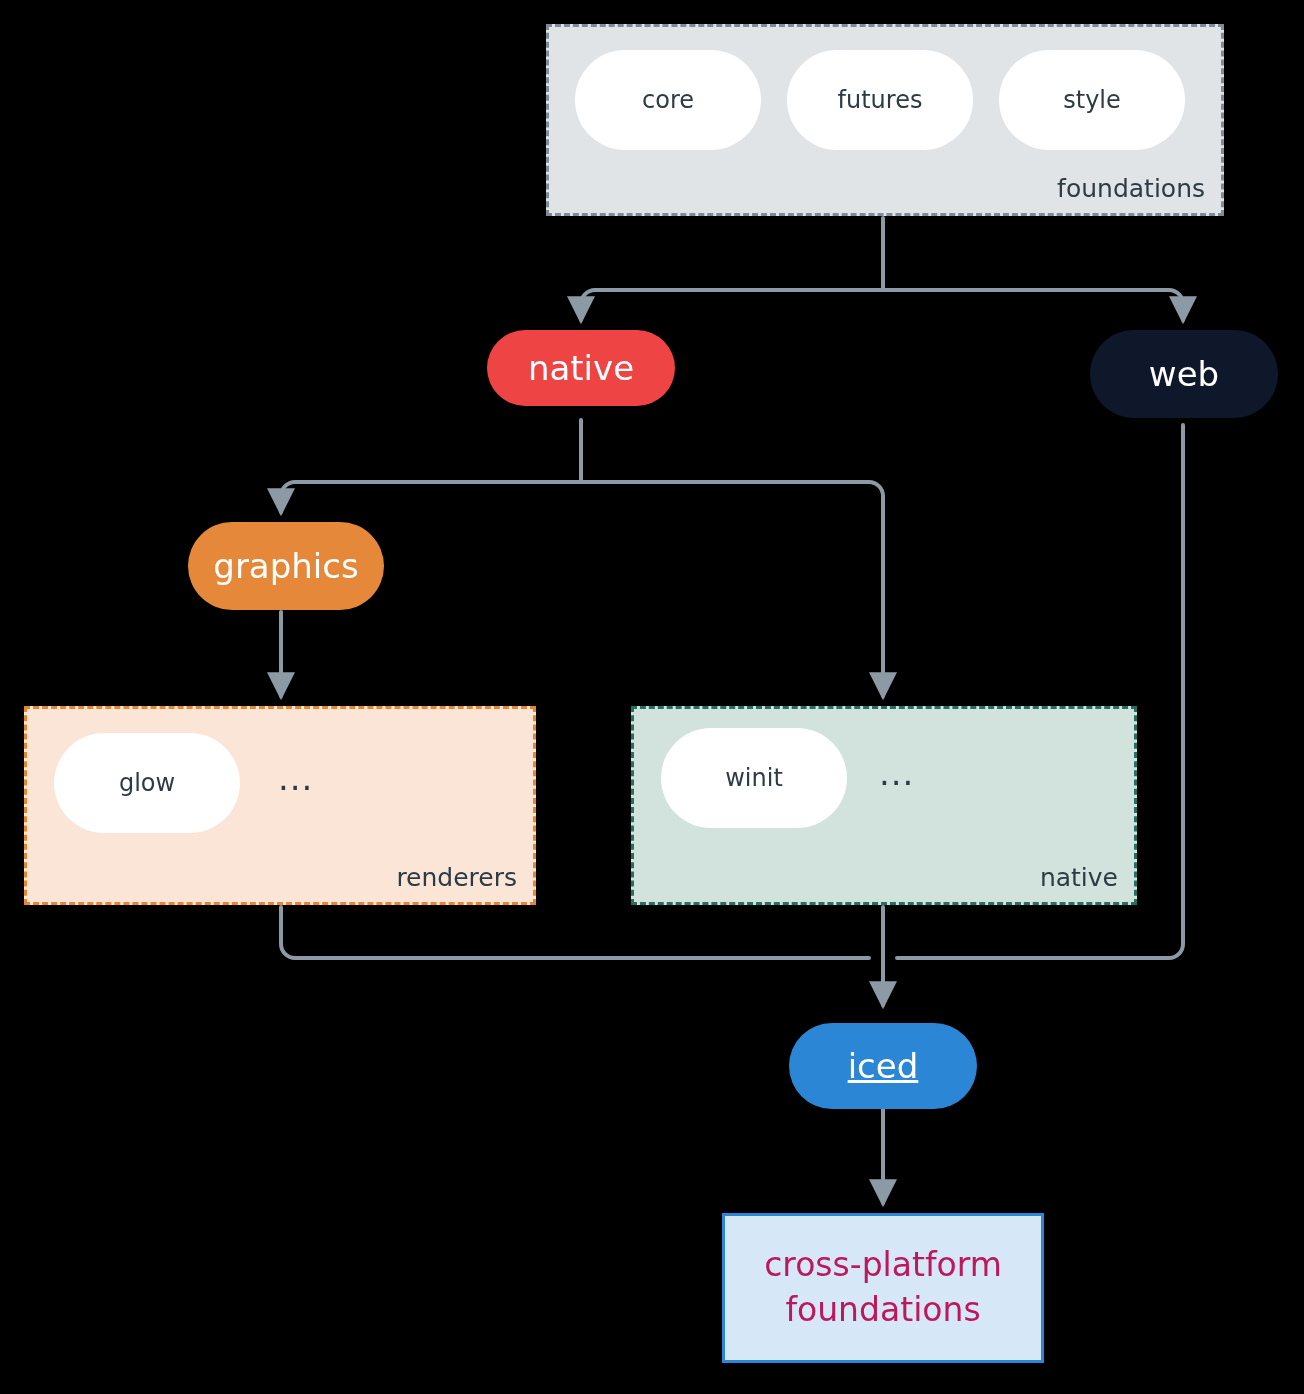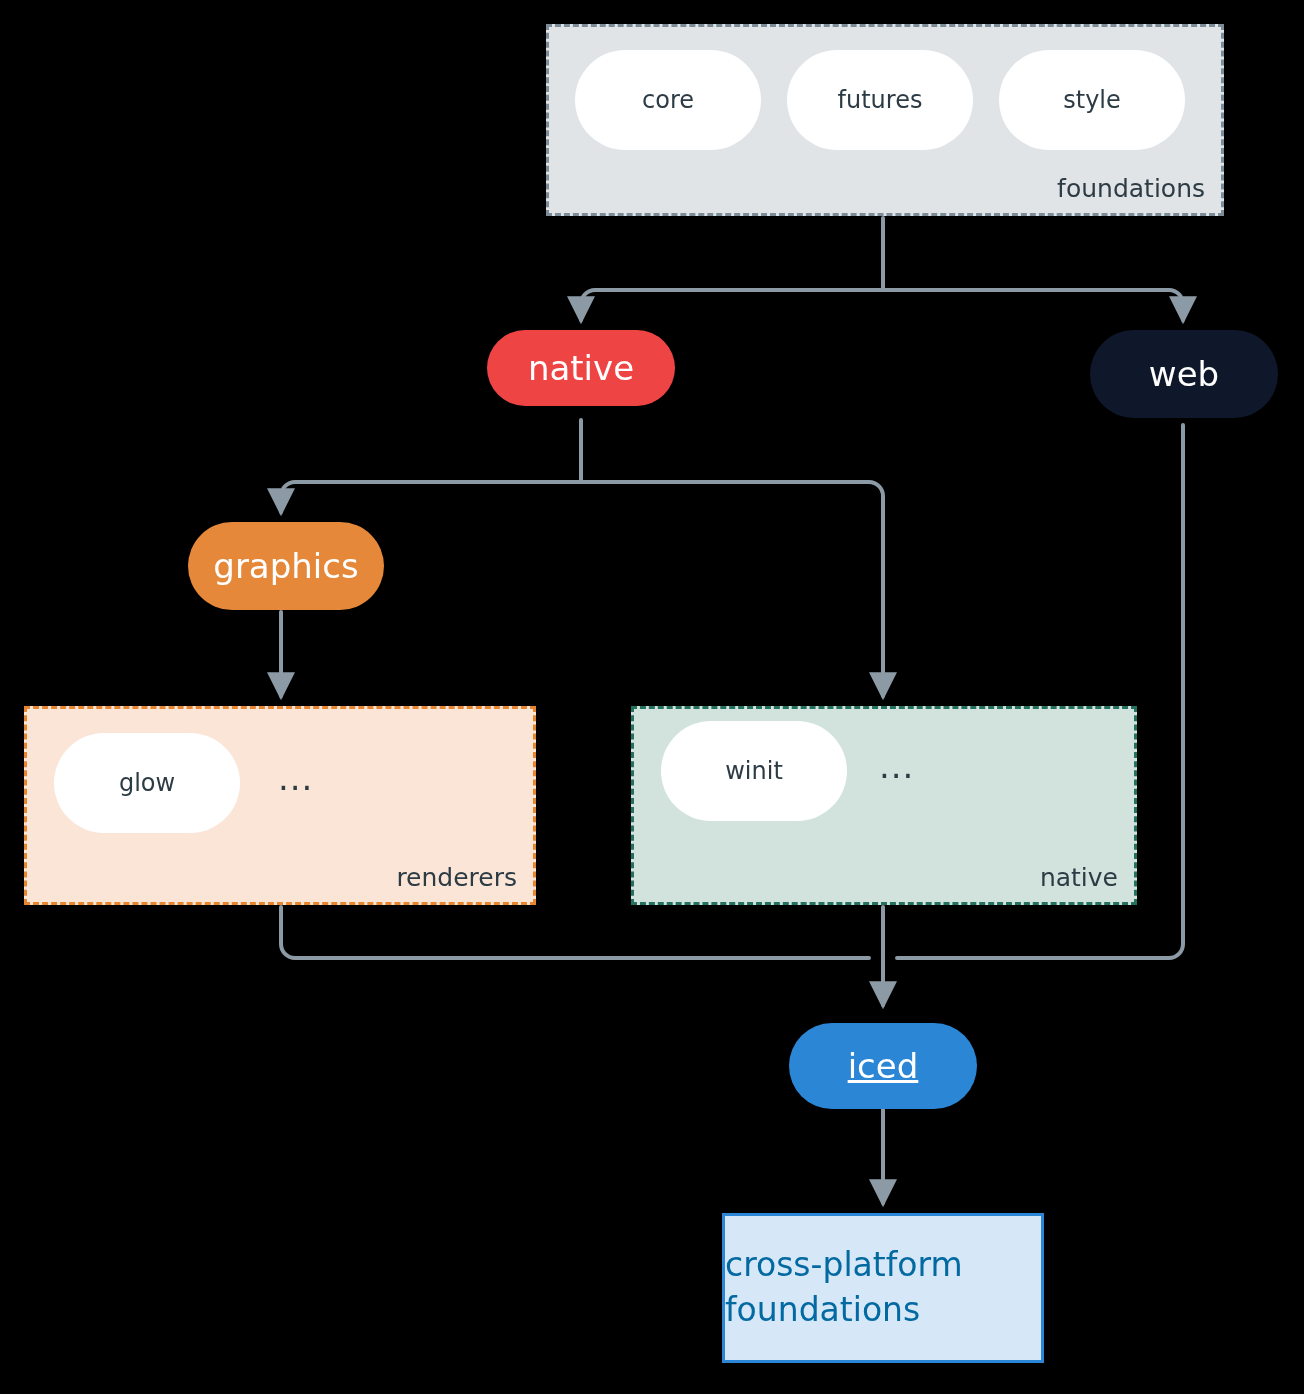--- a/index.html
+++ b/index.html
@@ -76,21 +76,21 @@
   .group-shells {
     left: 631px;
     top: 706px;
     width: 506px;
     height: 199px;
     background: #d2e3dd;
     border: 3px dashed #24715f;
   }
   .group-shells .pill-row {
     left: 27px;
-    top: 12px;
+    top: 19px;
     gap: 26px;
   }
 
   
   .wpill {
     background: #ffffff;
     border-radius: 60px;
     height: 100px;
     min-width: 186px;
     display: flex;
@@ -156,23 +156,24 @@
     position: absolute;
     left: 722px;
     top: 1213px;
     width: 322px;
     height: 150px;
     background: #d6e7f8;
     border: 3px solid #2b86d6;
     box-sizing: border-box;
     display: flex;
     flex-direction: column;
+    align-items: center;
     justify-content: center;
     font-size: 33px;
-    color: #0369a1;
+    color: #be185d;
     line-height: 1.35;
   }
 </style>
 </head>
 <body>
 
 <div id="canvas">
 
   <svg class="wires" viewBox="0 0 1304 1394" xmlns="http://www.w3.org/2000/svg">
     <defs>

